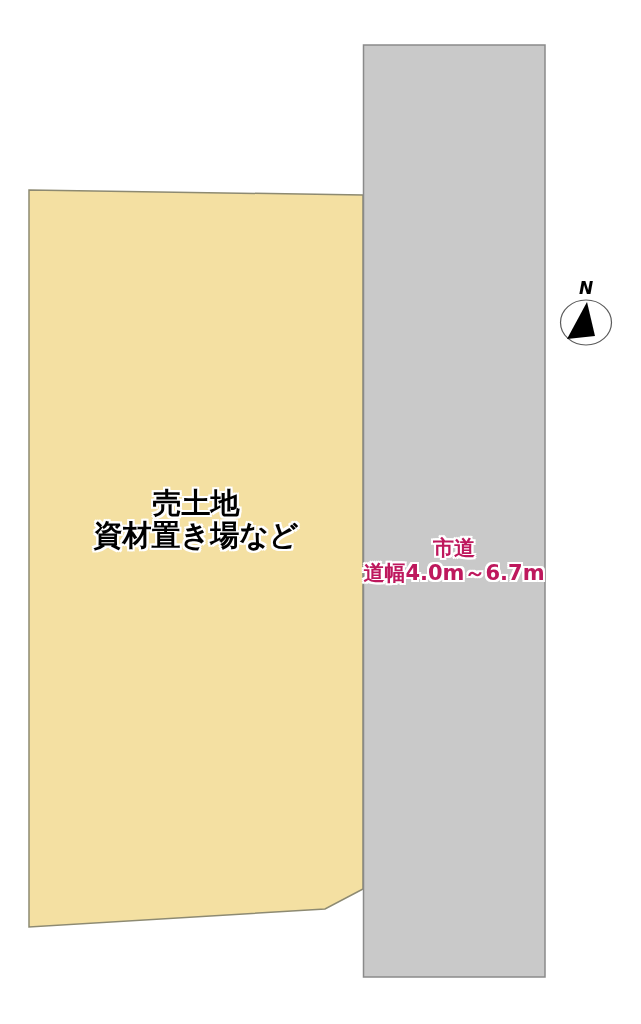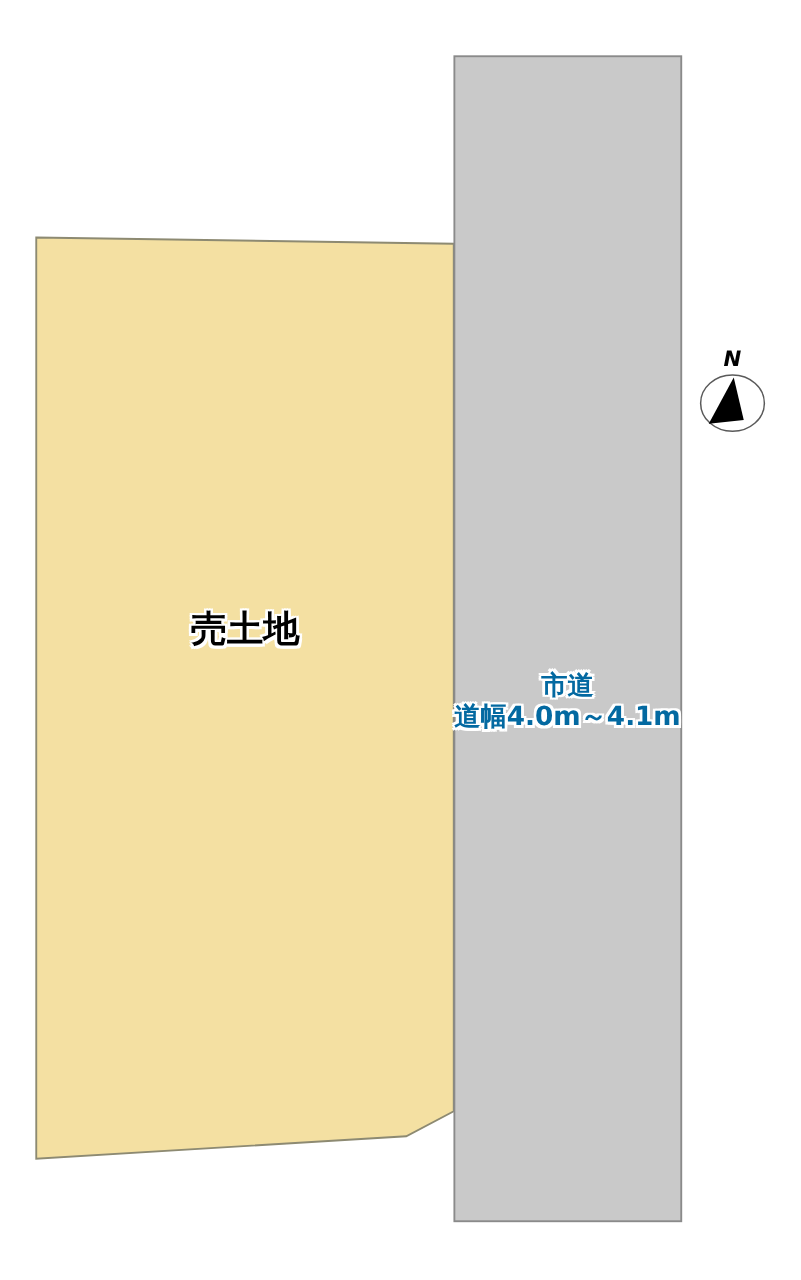--- a/index.html
+++ b/index.html
@@ -63,21 +63,21 @@
     font-size: 29px;
     line-height: 32px;
     letter-spacing: 0;
   }
   .road-label {
     left: 363px;
     top: 536px;
     width: 182px;
     font-size: 21px;
     line-height: 25px;
-    color: #0369a1;
+    color: #be185d;
   }
   .north-label {
     left: 560px;
     top: 278px;
     width: 52px;
     font-size: 17px;
     font-style: italic;
     line-height: 20px;
     text-shadow: none;
   }
@@ -94,22 +94,23 @@
     <rect class="road-shape" x="363.5" y="45" width="181.5" height="932" fill="#c9c9c9"></rect>
 
     <g>
       <ellipse class="compass-circle" cx="586" cy="322.5" rx="25.5" ry="22.5"></ellipse>
       <polygon class="compass-needle" points="587,302 595,336 567,339"></polygon>
     </g>
   </svg>
 
   <div class="label parcel-label">
     <div>売土地</div>
+    <div>資材置き場など</div>
   </div>
 
   <div class="label road-label">
     <div>市道</div>
-    <div>道幅4.0m～4.1m</div>
+    <div>道幅4.0m～6.7m</div>
   </div>
 
   <div class="label north-label">N</div>
 
 </div>
 
 </body></html>

